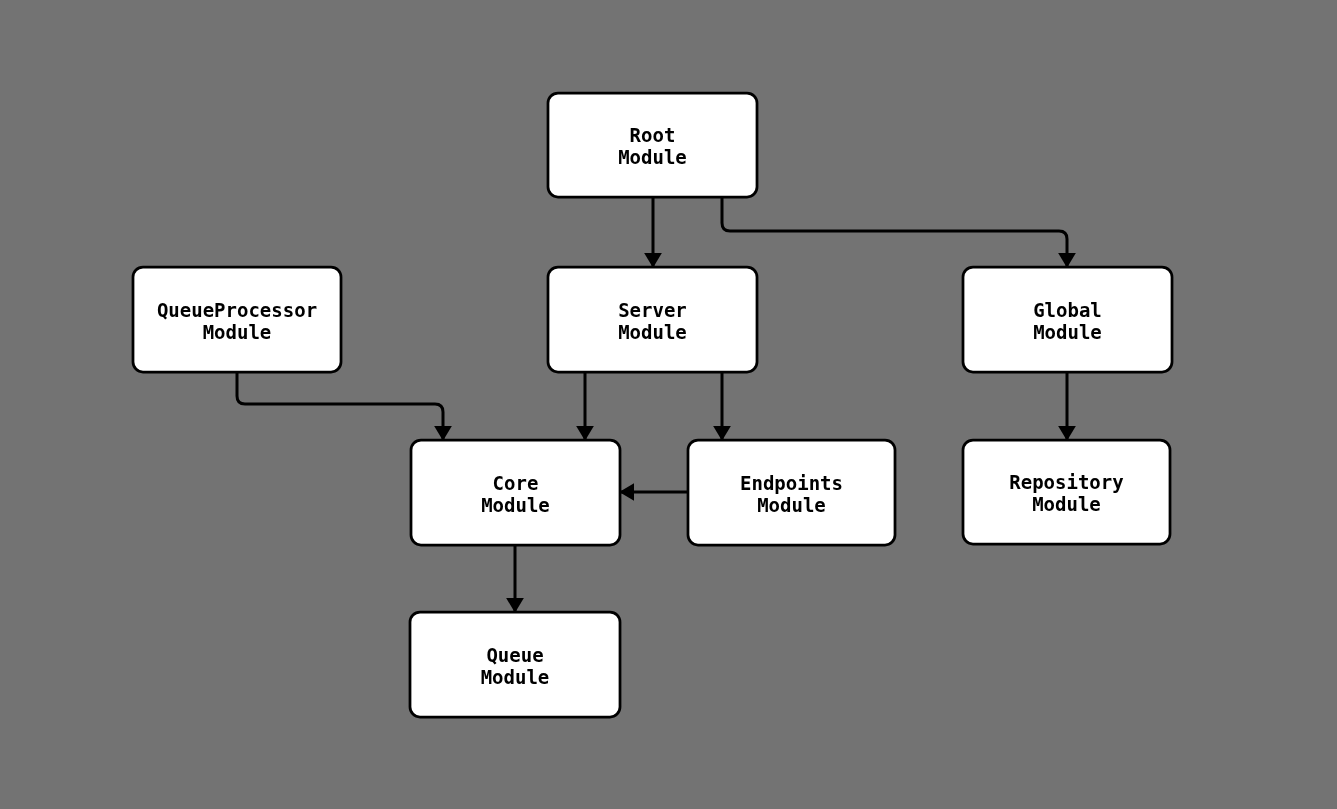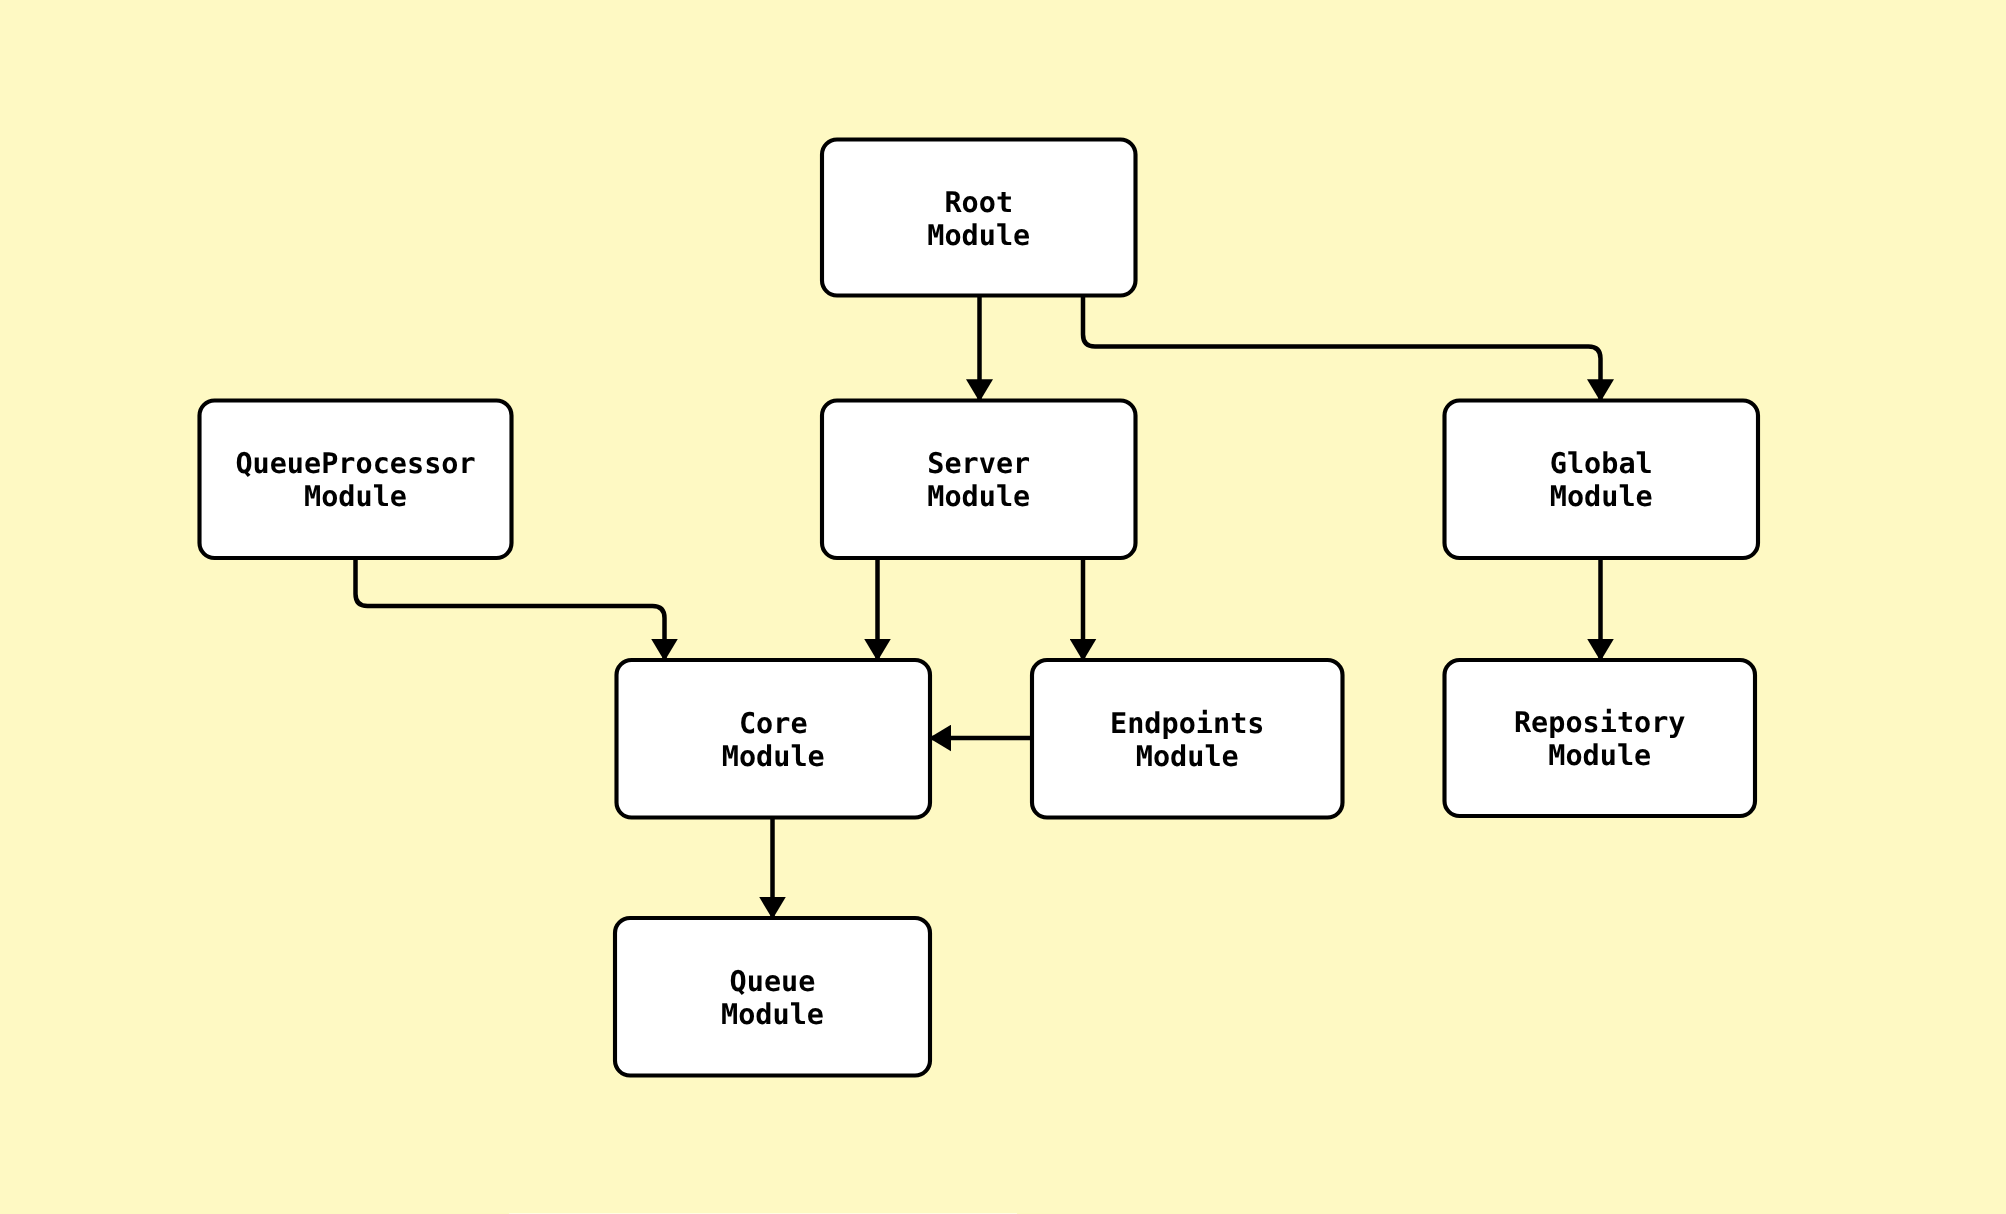--- a/index.html
+++ b/index.html
@@ -5,21 +5,21 @@
   html, body {
     margin: 0;
     padding: 0;
     background: #ffffff;
     font-family: "DejaVu Sans Mono", "Liberation Mono", monospace;
   }
   .canvas {
     position: relative;
     width: 1337px;
     height: 809px;
-    background: #fef9c3;
+    background: #737373;
     overflow: hidden;
   }
   svg { display: block; }
   text {
     font-family: "DejaVu Sans Mono", "Liberation Mono", monospace;
     font-weight: bold;
   }
 </style>
 </head>
 <body>

